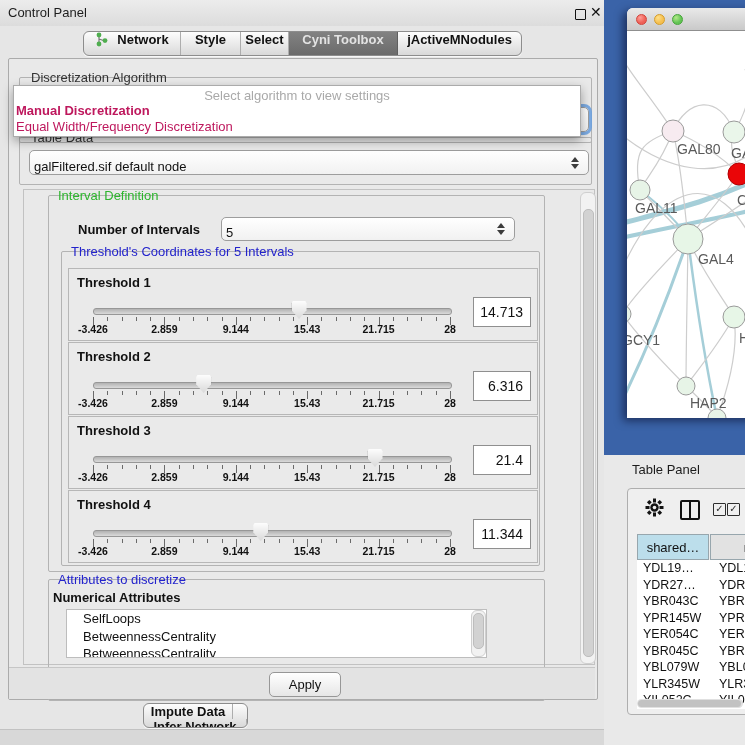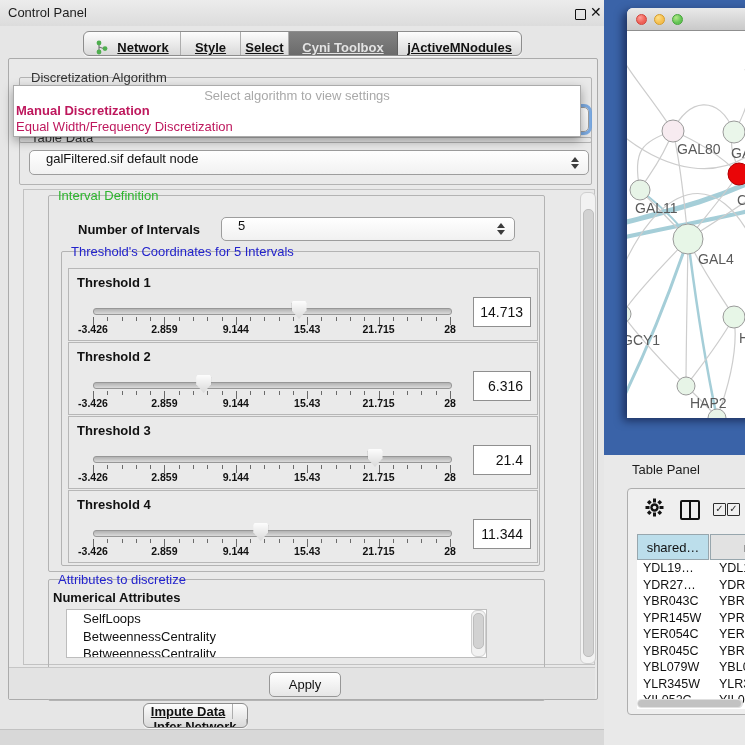--- a/index.html
+++ b/index.html
@@ -8,32 +8,32 @@
   .abs{position:absolute;}
   
   #control-panel{left:0;top:0;width:604px;height:745px;background:#e6e6e6;}
   #titlebar{left:0;top:0;width:604px;height:26px;background:linear-gradient(#ececec,#dcdcdc);}
   #title-text{left:8px;top:5px;font-size:13px;color:#1c1c1c;}
   #float-icon{left:575px;top:9px;width:9px;height:9px;border:1.6px solid #111;border-radius:1px;}
   #close-icon{left:590px;top:4px;font-size:14px;font-weight:bold;color:#111;}
   
   .segbar{display:flex;border:1px solid #8d8d8d;border-radius:6px;overflow:hidden;
           background:linear-gradient(#fdfdfd,#d9d9d9);box-shadow:0 1px 1px rgba(255,255,255,.8);}
-  .seg{display:flex;align-items:flex-end;justify-content:center;font-size:13px;font-weight:bold;
-       color:#111;height:100%;box-sizing:border-box;border-right:1px solid #adadad;gap:9px;text-decoration:underline;}
+  .seg{display:flex;align-items:flex-start;justify-content:center;font-size:13px;font-weight:bold;
+       color:#111;height:100%;box-sizing:border-box;border-right:1px solid #adadad;gap:9px;}
   .seg:last-child{border-right:none;}
   .seg.sel{background:linear-gradient(#828282,#6b6b6b);color:#e3e3e3;border-right:1px solid #5f5f5f;}
   #top-tabs{left:83px;top:31px;height:23px;}
   #bottom-tabs{left:143px;top:703px;height:23px;flex-direction:column;}
   
   #main-panel{left:8px;top:58px;width:588px;height:640px;background:#e9e9e9;border:1px solid #ababab;border-radius:2px;}
   .group{position:absolute;border:1px solid #b3b3b3;border-radius:2px;}
   .group-title{position:absolute;font-size:13px;background:transparent;padding:0 3px;white-space:nowrap;}
   .combo{position:absolute;background:linear-gradient(#ffffff,#f1f1f1);border:1px solid #9d9d9d;border-radius:5px;
-         font-size:13px;color:#111;display:flex;align-items:flex-start;padding-left:16px;box-sizing:border-box;}
+         font-size:13px;color:#111;display:flex;align-items:flex-end;padding-left:4px;box-sizing:border-box;}
   .combo .arrows{position:absolute;right:9px;top:50%;transform:translateY(-50%);display:flex;flex-direction:column;gap:2px;}
   .combo .arrows i{display:block;width:0;height:0;border-left:4px solid transparent;border-right:4px solid transparent;}
   .combo .arrows i.up{border-bottom:5px solid #3c3c3c;}
   .combo .arrows i.dn{border-top:5px solid #3c3c3c;}
   .focusring{outline:3px solid rgba(105,160,225,.85);outline-offset:0;}
   
   #algo-popup{left:12px;top:84px;width:566px;height:50px;background:#ffffff;border:1px solid #ababab;
               box-shadow:0 4px 10px rgba(0,0,0,.35);z-index:30;font-size:13px;}
   #algo-popup .hint{text-align:center;color:#a9a9a9;padding-top:2px;height:15px;font-size:13px;}
   #algo-popup .opt{height:16px;line-height:16px;color:#be185d;padding-left:2px;white-space:nowrap;}

